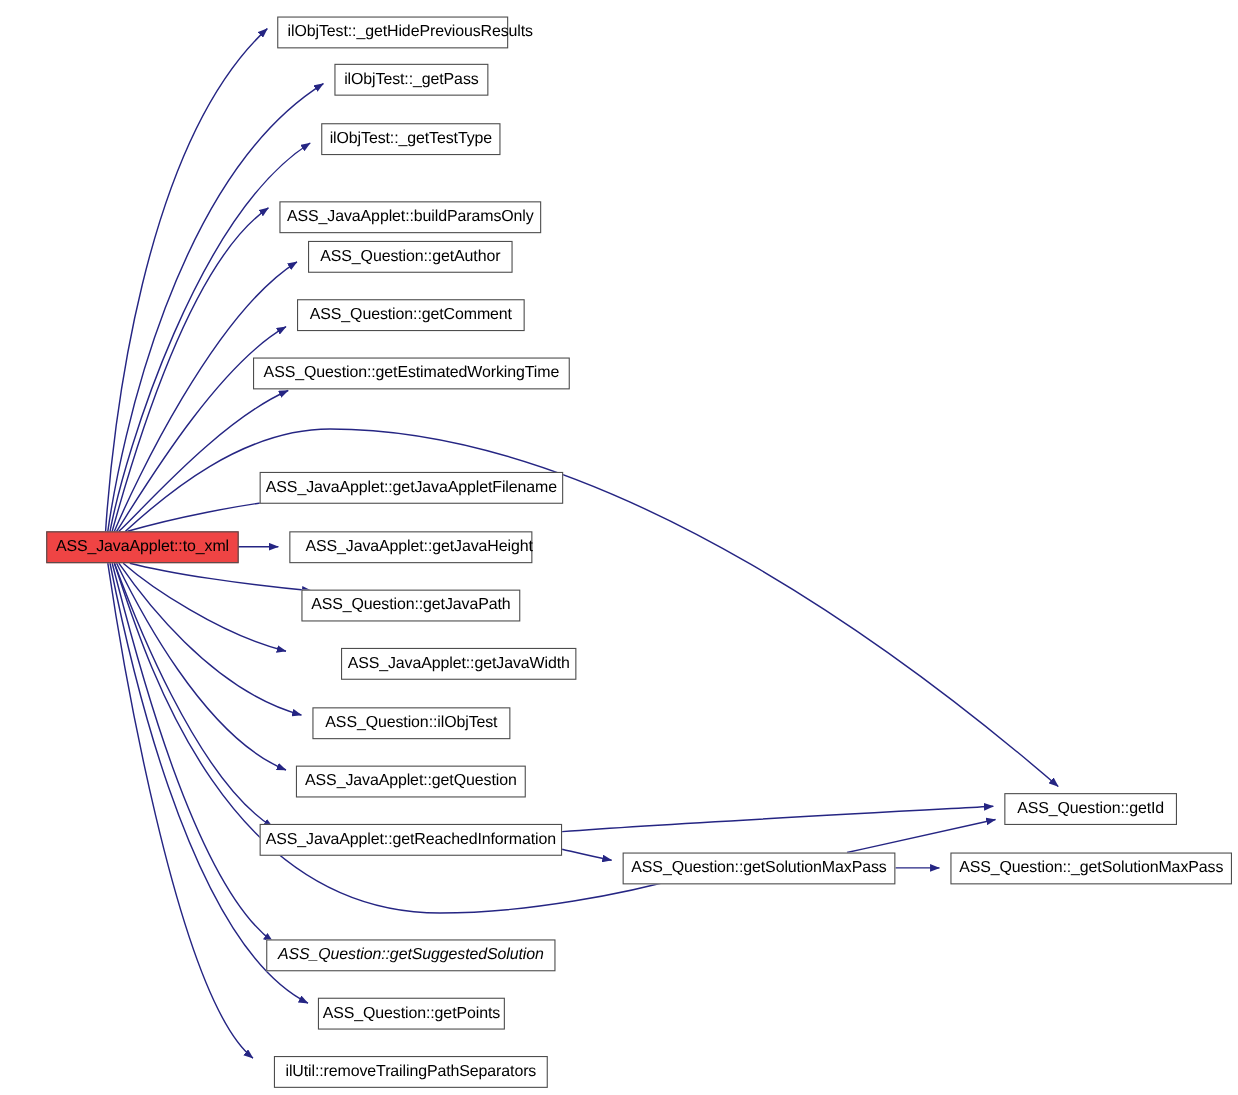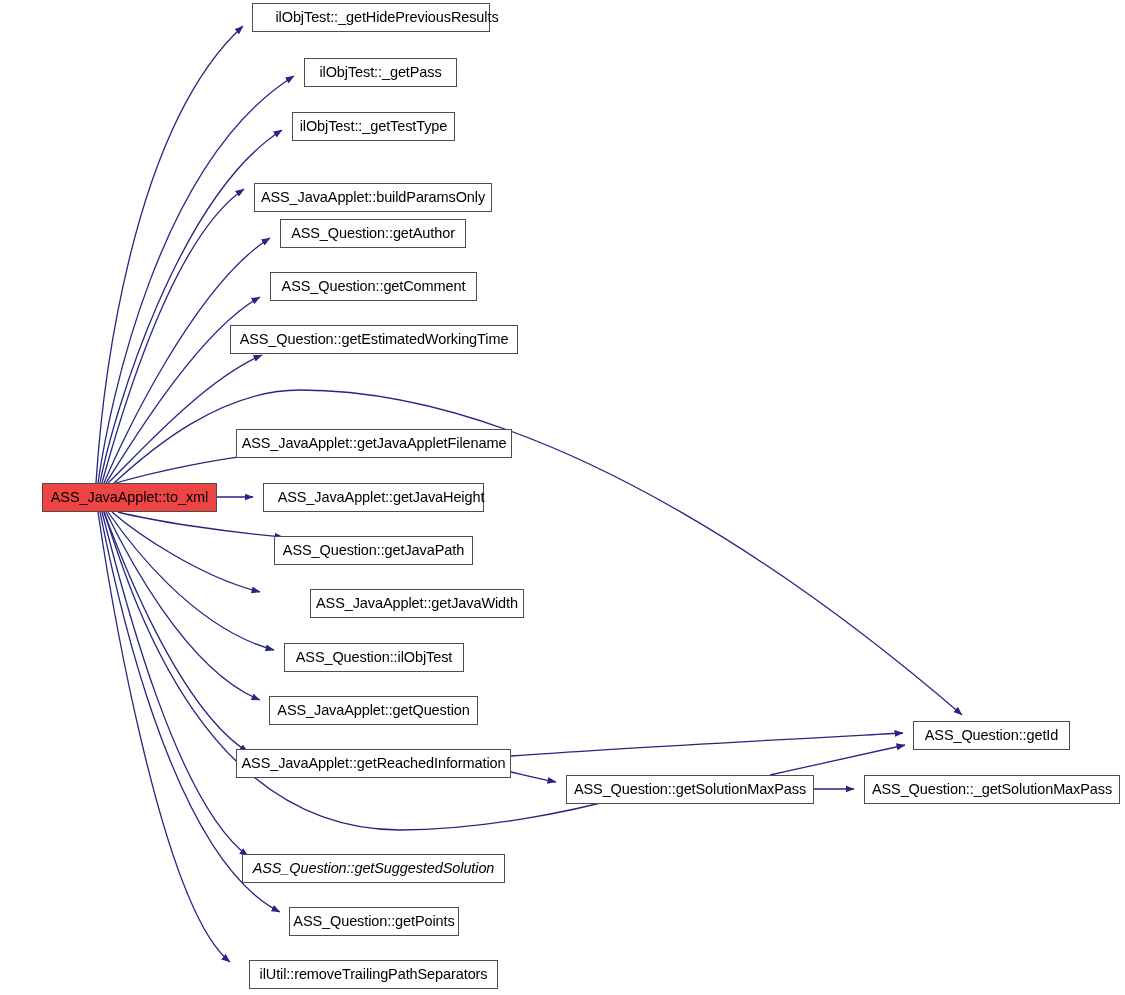--- a/index.html
+++ b/index.html
@@ -83,24 +83,24 @@
         <path d="M 511,772 C 528,776 540,779 556,782" fill="none" stroke="#252583" stroke-width="1.3" marker-end="url(#arrowhead)"></path>
         <path d="M 770,775 C 820,764 872,752 905,745" fill="none" stroke="#252583" stroke-width="1.3" marker-end="url(#arrowhead)"></path>
         <path d="M 814,789 L 854,789" fill="none" stroke="#252583" stroke-width="1.3" marker-end="url(#arrowhead)"></path>
       </g>
   </svg>
 
   <div id="nodes-group">
       <div class="node root" style="left: 6px; top: 483px; width: 175px; height: 29px;">
         <span class="node-label">ASS_JavaApplet::to_xml</span>
       </div>
-      <div class="node" style="left: 252px; top: 3px; width: 238px; height: 29px; padding-left: 32px;">
+      <div class="node" style="left: 252px; top: 15px; width: 210px; height: 29px; padding-left: 32px;">
         <span class="node-label">ilObjTest::_getHidePreviousResults</span>
       </div>
-      <div class="node" style="left: 304px; top: 58px; width: 153px; height: 29px;">
+      <div class="node" style="left: 304px; top: 58px; width: 140px; height: 29px;">
         <span class="node-label">ilObjTest::_getPass</span>
       </div>
       <div class="node" style="left: 292px; top: 112px; width: 163px; height: 29px;">
         <span class="node-label">ilObjTest::_getTestType</span>
       </div>
       <div class="node" style="left: 254px; top: 183px; width: 238px; height: 29px;">
         <span class="node-label">ASS_JavaApplet::buildParamsOnly</span>
       </div>
       <div class="node" style="left: 280px; top: 219px; width: 186px; height: 29px;">
         <span class="node-label">ASS_Question::getAuthor</span>

